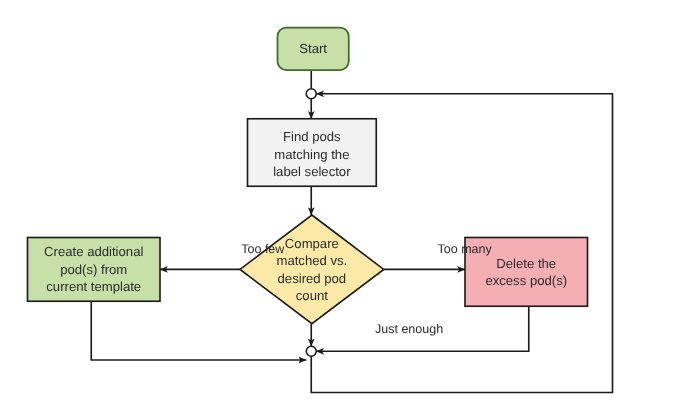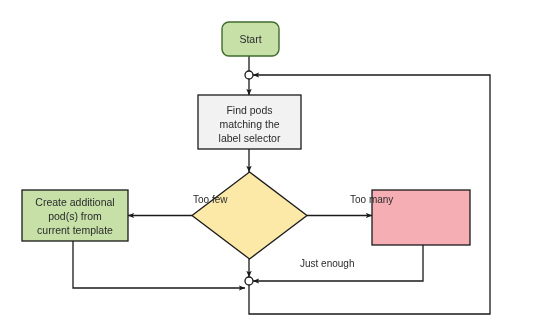--- a/index.html
+++ b/index.html
@@ -92,25 +92,31 @@
     <circle cx="249" cy="75" r="4" fill="#ffffff" stroke="#1a1a1a" stroke-width="1.3"></circle>
     <circle cx="249" cy="281" r="4" fill="#ffffff" stroke="#1a1a1a" stroke-width="1.3"></circle>
   </svg>
 
   <div class="node-label" style="left:222px; top:22px; width:57px; height:34px;border-radius:17px;">Start</div>
 
   <div class="node-label" style="left:198px; top:95px; width:103px; height:58px;">Find pods
 matching the
 label selector</div>
 
+  <div class="node-label" style="left:197px; top:172px; width:105px; height:87px;">Compare
+matched vs.
+desired pod
+count</div>
 
   <div class="node-label" style="left:22px; top:190px; width:106px; height:51px;">Create additional
 pod(s) from
 current template</div>
 
+  <div class="node-label" style="left:372px; top:190px; width:98px; height:55px;">Delete the
+excess pod(s)</div>
 
   <div class="edge-label" style="left:150px; top:194px;">Too few</div>
 
   <div class="edge-label" style="left:307px; top:194px;">Too many</div>
 
   <div class="edge-label" style="left:257px; top:258px;">Just enough</div>
 
 </div>
 
 </body></html>

